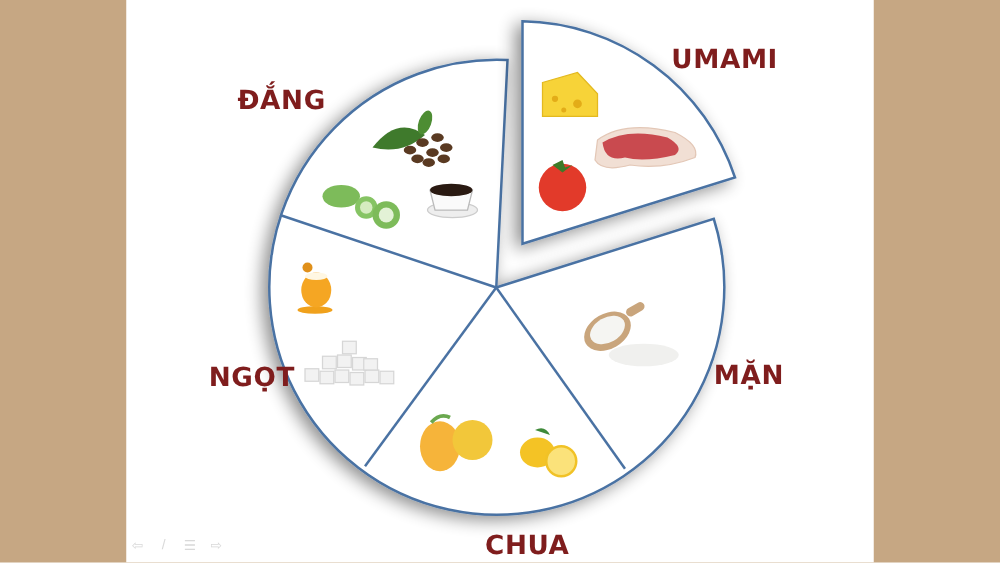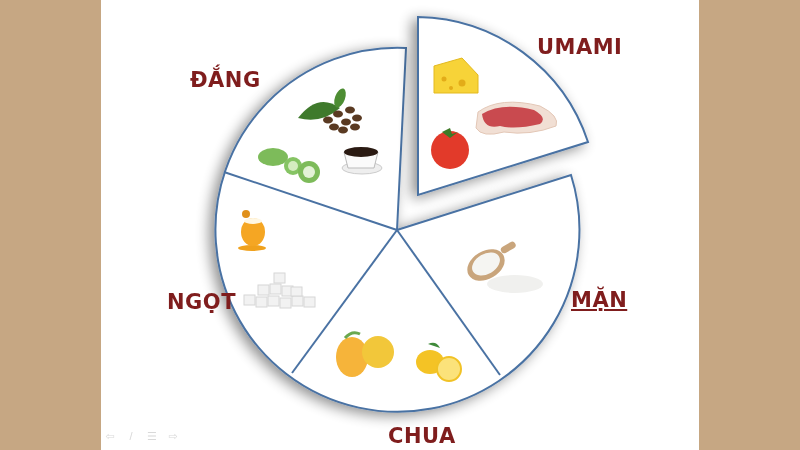--- a/index.html
+++ b/index.html
@@ -117,21 +117,21 @@
     <rect x="258" y="285" width="11" height="10"></rect>
       <rect x="270" y="284" width="11" height="10"></rect>
     <rect x="282" y="286" width="11" height="10"></rect>
       <rect x="274" y="273" width="11" height="10"></rect>
     <rect x="291" y="287" width="11" height="9"></rect>
   </g>
 </svg>
 
 <div class="label" style="left:190px; top:68px;">ĐẮNG</div>
 <div class="label" style="left:537px; top:35px;">UMAMI</div>
-<div class="label" style="left:571px; top:288px;text-decoration:underline;">MẶN</div>
+<div class="label" style="left:571px; top:288px;">MẶN</div>
 <div class="label" style="left:356px; top:424px;margin-left:32px;">CHUA</div>
 <div class="label" style="left:144px; top:290px;margin-left:23px;">NGỌT</div>
 
 <div class="nav">
   <span>⇦</span>
   <span>/</span>
   <span>☰</span>
   <span>⇨</span>
 </div>
 

